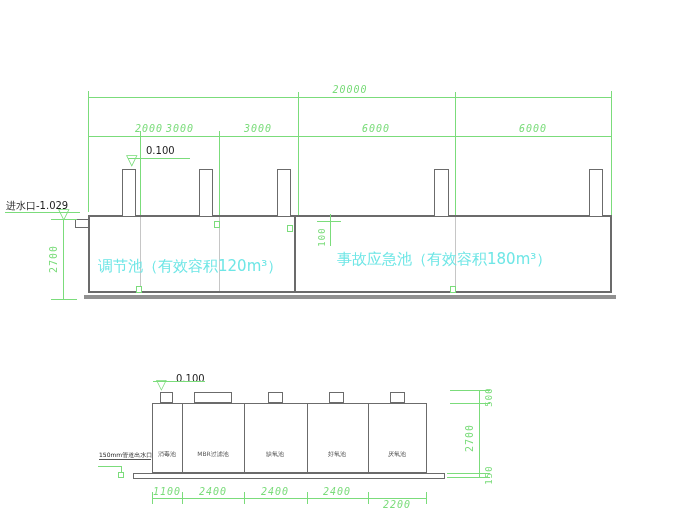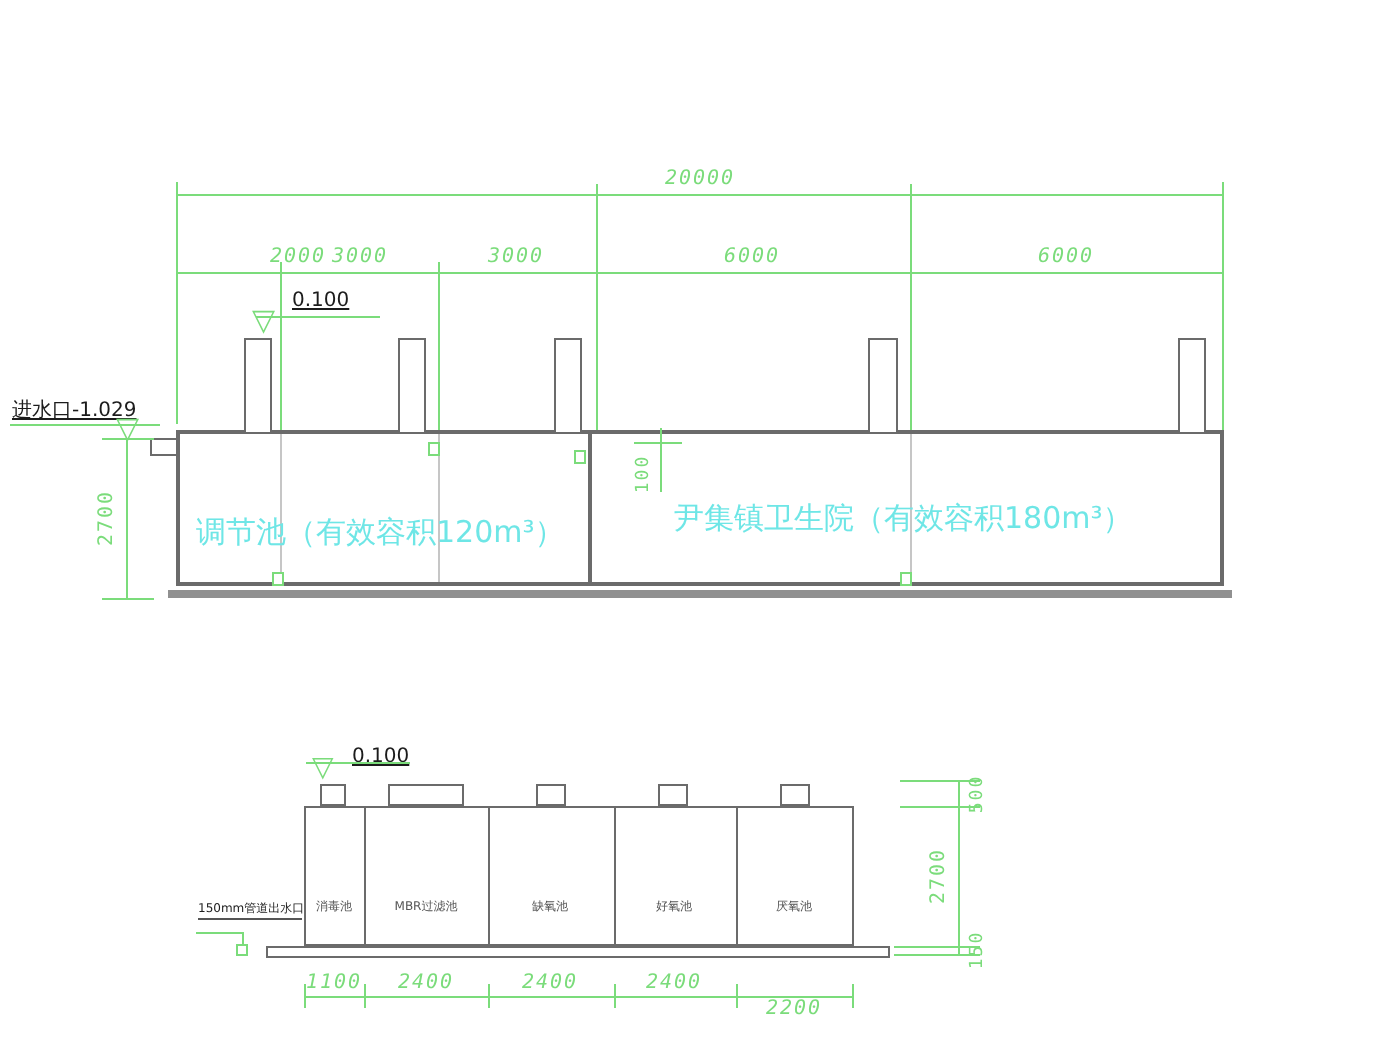--- a/index.html
+++ b/index.html
@@ -6,21 +6,21 @@
   #canvas{position:relative;width:695px;height:519px;background:#ffffff;overflow:hidden;
           font-family:"DejaVu Sans",sans-serif;}
   .abs{position:absolute;}
   
   .gline{background:#7bdc7b;}
   .gtext{color:#7bdc7b;font-family:"DejaVu Sans Mono",monospace;font-size:10px;
          letter-spacing:1px;white-space:nowrap;line-height:10px;}
   .gtri{color:#7bdc7b;font-size:15px;line-height:15px;font-family:"DejaVu Sans",sans-serif;}
   .cyantext{color:#6ee6e6;font-size:15px;white-space:nowrap;line-height:16px;
             font-family:"DejaVu Sans",sans-serif;}
-  .blacktext{color:#1c1c1c;font-size:10px;white-space:nowrap;line-height:11px;text-decoration:underline;}
+  .blacktext{color:#1c1c1c;font-size:10px;white-space:nowrap;line-height:11px;}
   .tinytext{color:#555;font-size:6px;white-space:nowrap;line-height:7px;text-align:center;}
   .darkline{background:#6b6b6b;}
   .rect{border:1.5px solid #6b6b6b;background:#fff;box-sizing:border-box;}
   .thinrect{border:1px solid #6b6b6b;background:#fff;box-sizing:border-box;}
   .lpart{background:#c6c6c6;}
   .gsq{border:1px solid #7bdc7b;background:#fff;box-sizing:border-box;}
   .vrot{transform:rotate(-90deg);text-align:center;}
   .ctr{text-align:center;font-style:italic;}
   #title{font-family:"DejaVu Serif",serif;font-weight:700;font-size:21px;
          letter-spacing:2px;color:#111;white-space:nowrap;}
@@ -86,21 +86,21 @@
   <div class="abs gsq" style="left:214px;top:221px;width:6px;height:7px;"></div>
   <div class="abs gsq" style="left:287px;top:225px;width:6px;height:7px;"></div>
   <div class="abs gsq" style="left:136px;top:286px;width:6px;height:7px;"></div>
   <div class="abs gsq" style="left:450px;top:286px;width:6px;height:7px;"></div>
 
   <div class="abs gline" style="left:330px;top:214px;width:1px;height:32px;"></div>
   <div class="abs gline" style="left:317px;top:221px;width:24px;height:1px;"></div>
   <div class="abs gtext vrot" style="left:305px;top:232px;width:34px;font-size:9px;">100</div>
 
   <div class="abs cyantext" style="left:98px;top:243px;margin-top:15px;">调节池（有效容积120m³）</div>
-  <div class="abs cyantext" style="left:337px;top:251px;">尹集镇卫生院（有效容积180m³）</div>
+  <div class="abs cyantext" style="left:337px;top:251px;">事故应急池（有效容积180m³）</div>
 
   <div class="abs blacktext" style="left:176px;top:373px;">0.100</div>
   <div class="abs gline" style="left:153px;top:381px;width:52px;height:1px;"></div>
   <div class="abs gtri" style="left:156px;top:377px;font-size:14px;line-height:14px;">▽</div>
 
   <div class="abs rect" style="left:152px;top:403px;width:275px;height:70px;"></div>
   <div class="abs darkline" style="left:182px;top:403px;width:1px;height:70px;"></div>
   <div class="abs darkline" style="left:244px;top:403px;width:1px;height:70px;"></div>
   <div class="abs darkline" style="left:307px;top:403px;width:1px;height:70px;"></div>
   <div class="abs darkline" style="left:368px;top:403px;width:1px;height:70px;"></div>

